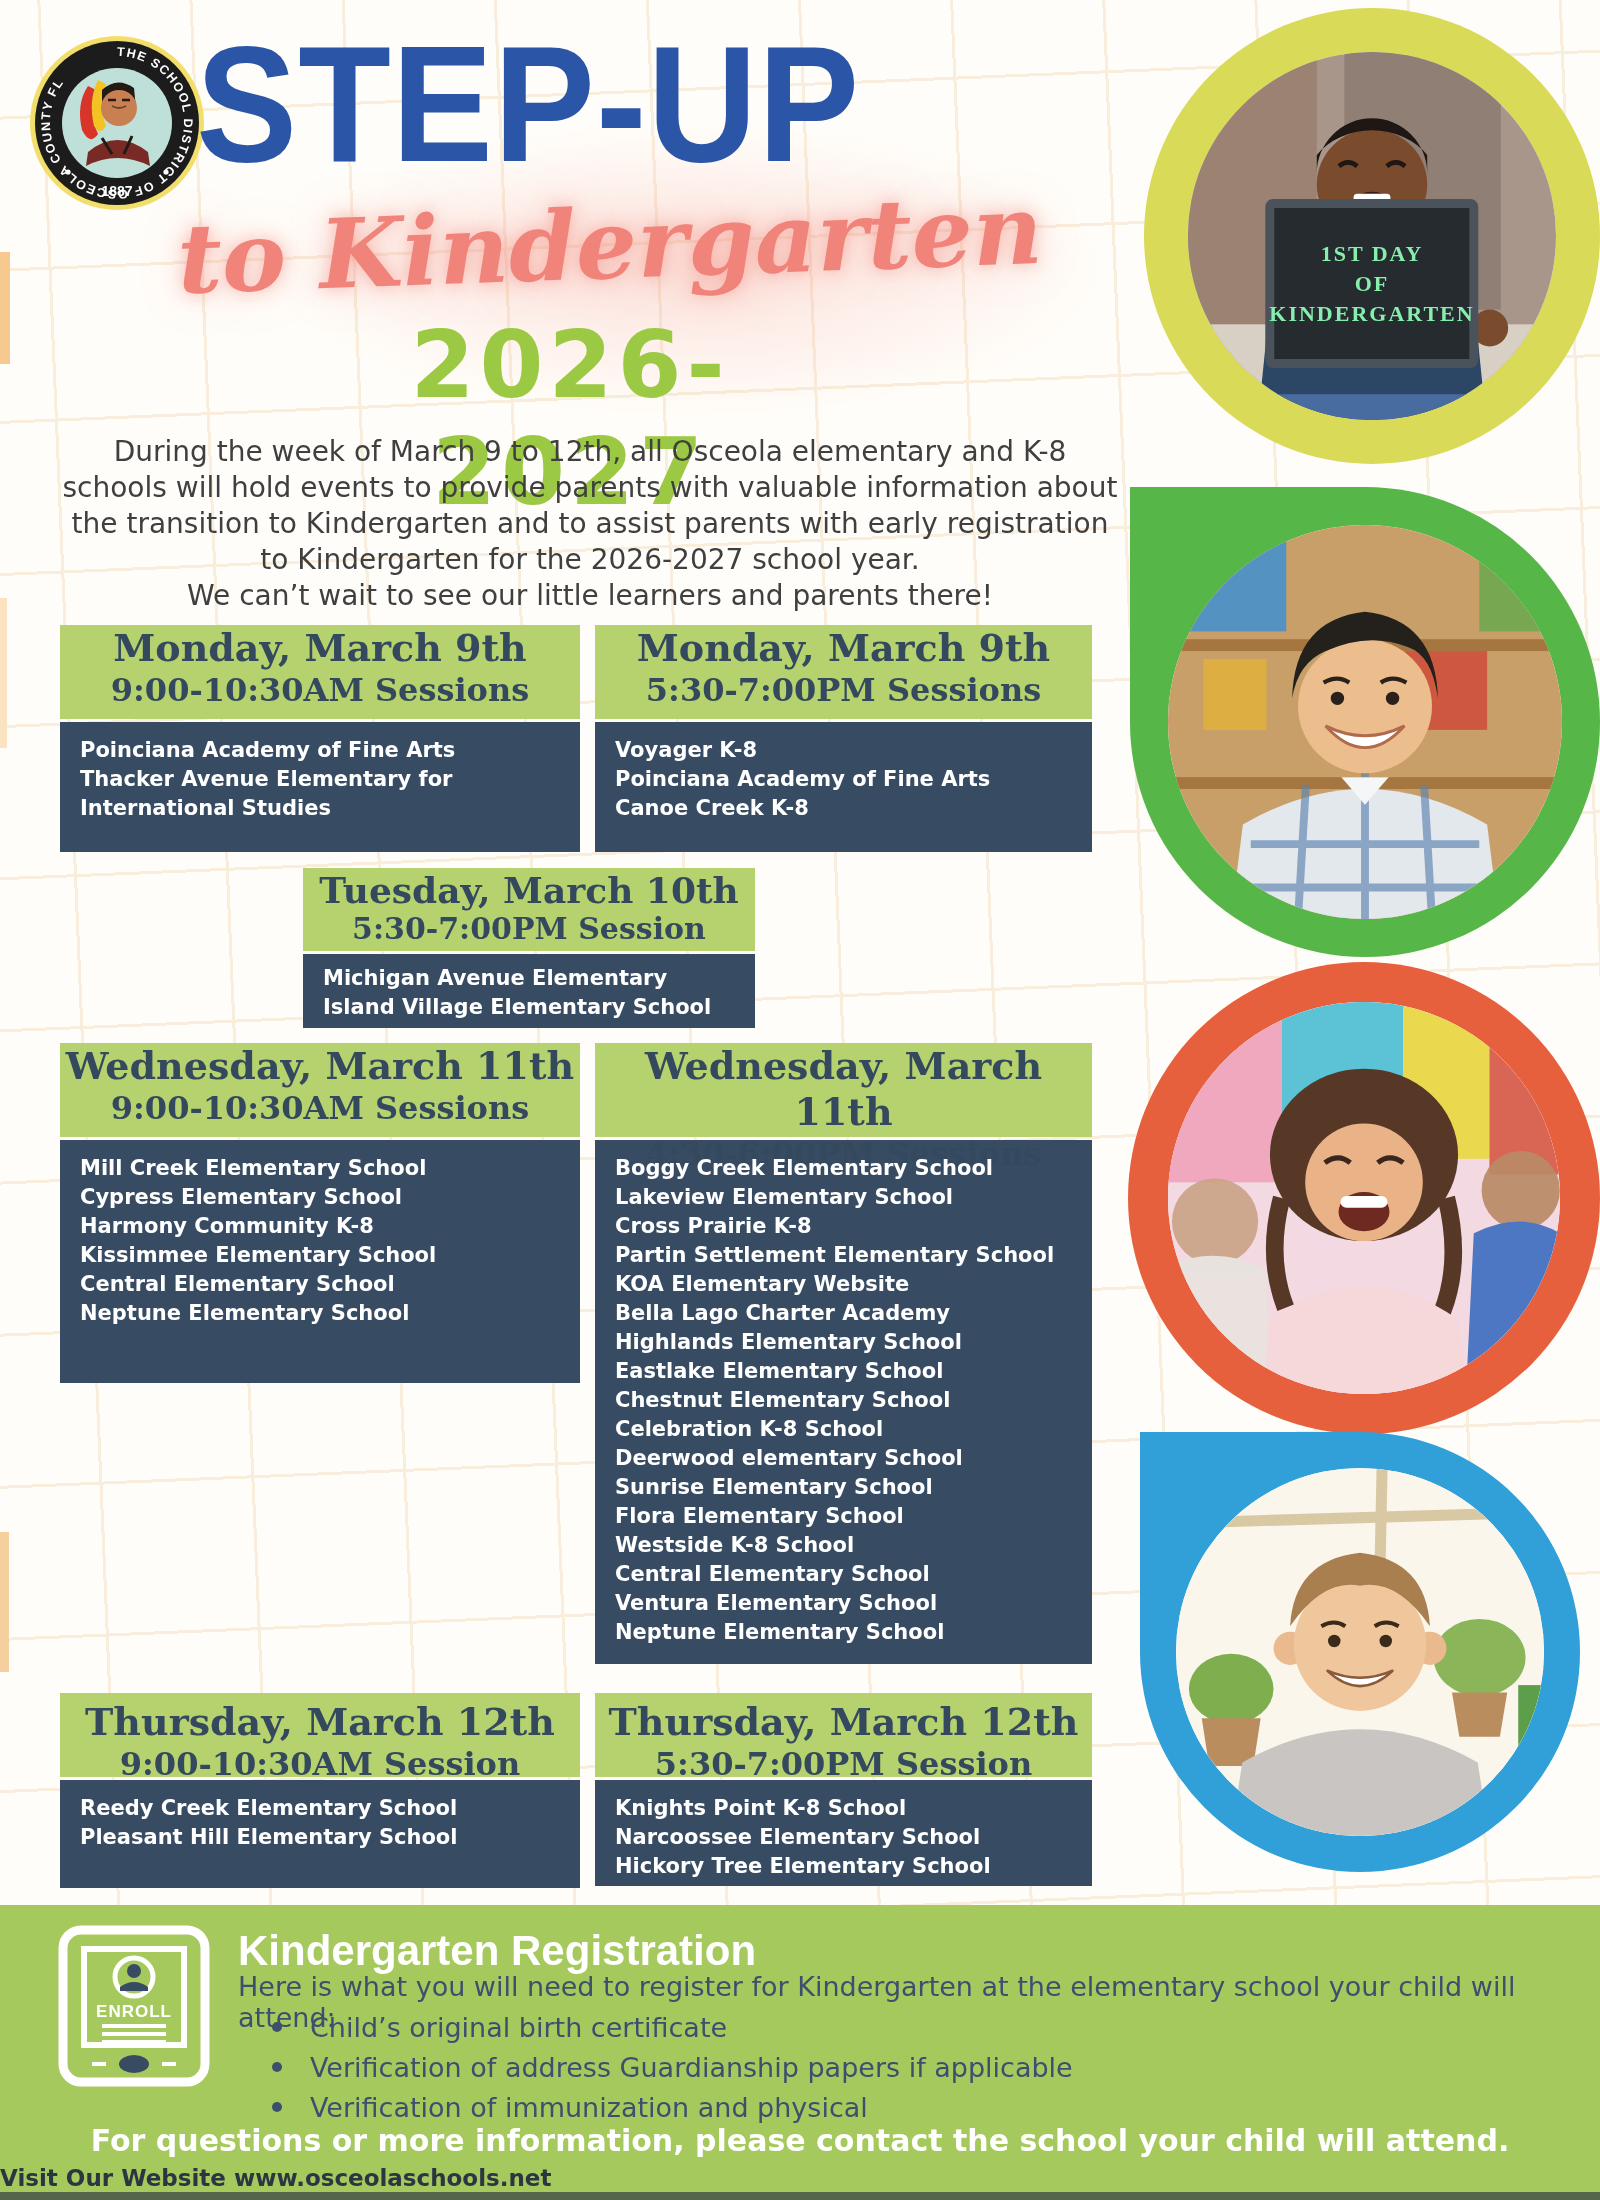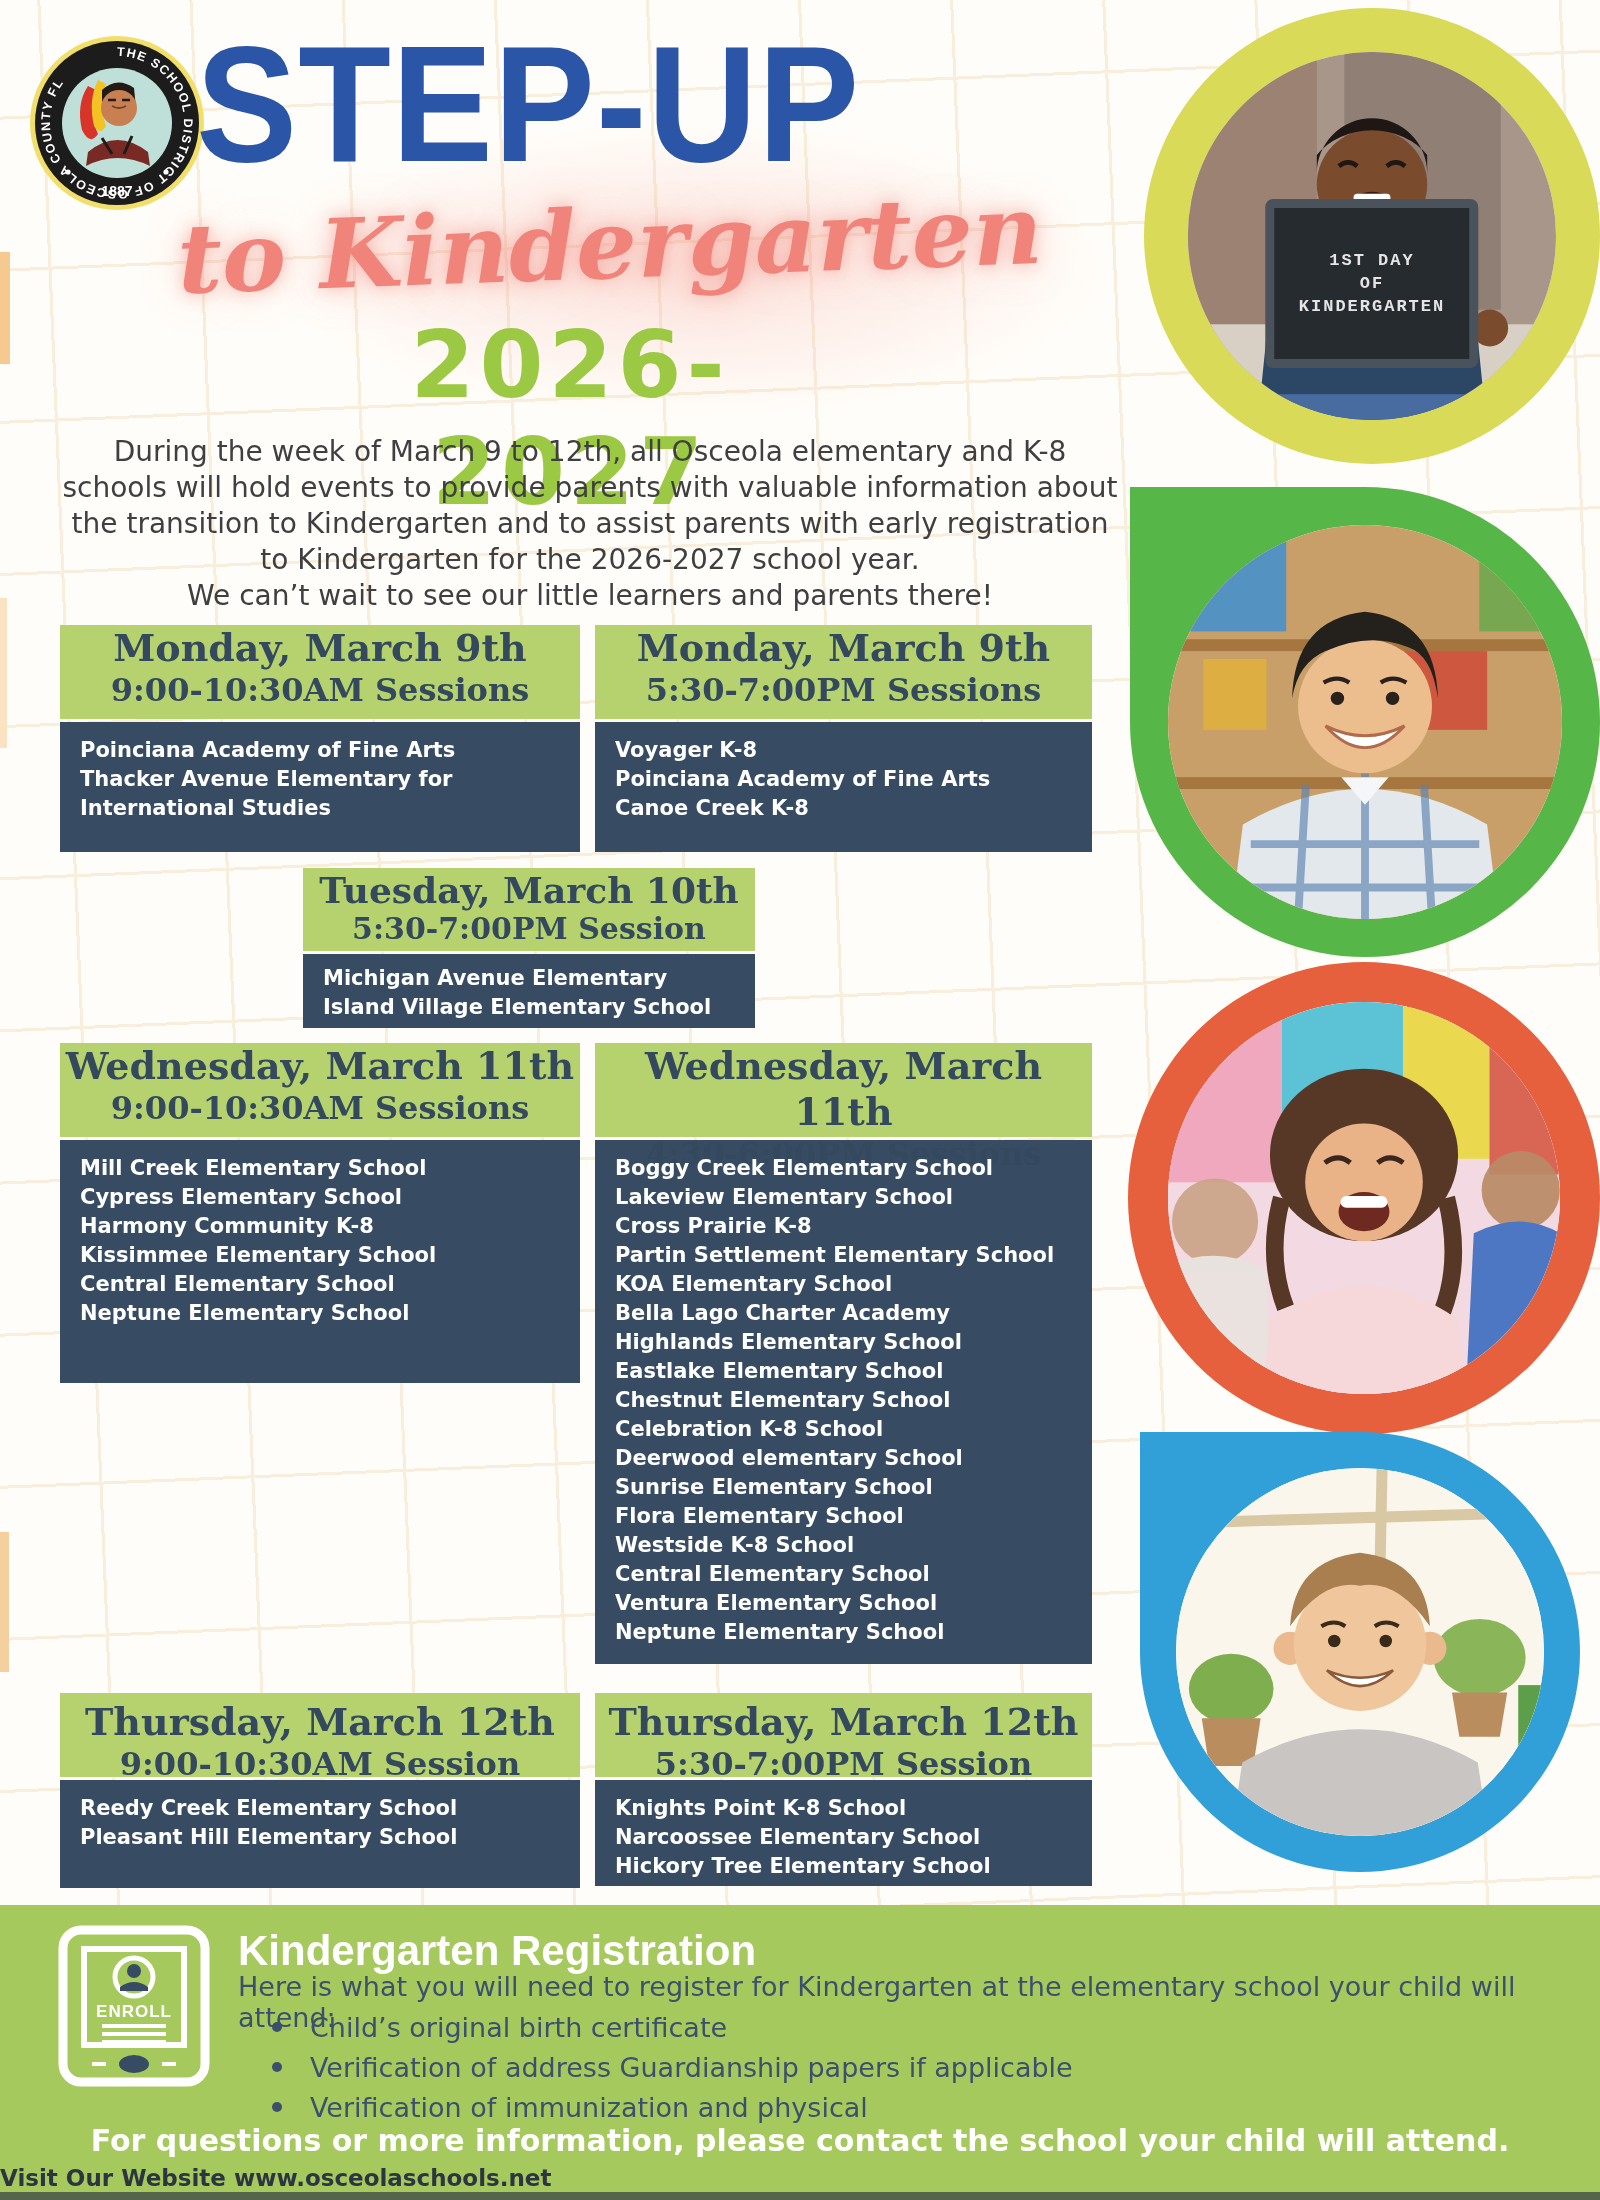--- a/index.html
+++ b/index.html
@@ -113,21 +113,21 @@
   .f-contact { position: absolute; left: 0; top: 218px; width: 1600px; text-align: center; font-size: 30px; font-weight: bold; color: #ffffff; font-family: "DejaVu Sans", sans-serif; }
   .f-site { position: absolute; left: 0; top: 260px; width: 1600px; text-align: left; font-size: 23px; font-weight: bold; color: #2c3642; font-family: "DejaVu Sans", sans-serif; }
 
   .board {
     position: absolute; left: 50%; top: 40%; width: 58%; height: 46%;
     transform: translateX(-50%);
     background: #262b30; border: 9px solid #4a525b; border-radius: 8px;
     display: flex; flex-direction: column; justify-content: center; align-items: center;
     gap: 4px;
   }
-  .board-line { color: #e5e5e5; font-family: Liberation Mono, monospace; font-size: 17px; letter-spacing: 2px; font-weight: bold; }
+  .board-line { color: #86efac; font-family: Liberation Serif, serif; font-size: 22px; letter-spacing: 2px; font-weight: bold; }
 </style>
 </head>
 <body>
 
 <div class="page">
   <div class="grid-bg"></div>
   <div class="glow"></div>
   <div class="edge-acc acc1"></div>
   <div class="edge-acc acc2"></div>
   <div class="edge-acc acc3"></div>
@@ -221,21 +221,21 @@
   <div class="session sess-4">
     <div class="session-header">
       <div class="d1">Wednesday, March 11th</div>
       <div class="d2">4:30-6:00PM Sessions</div>
     </div>
     <div class="session-body">
         <div class="school">Boggy Creek Elementary School</div>
         <div class="school">Lakeview Elementary School</div>
         <div class="school">Cross Prairie K-8</div>
         <div class="school">Partin Settlement Elementary School</div>
-        <div class="school">KOA Elementary School</div>
+        <div class="school">KOA Elementary Website</div>
         <div class="school">Bella Lago Charter Academy</div>
         <div class="school">Highlands Elementary School</div>
         <div class="school">Eastlake Elementary School</div>
         <div class="school">Chestnut Elementary School</div>
         <div class="school">Celebration K-8 School</div>
         <div class="school">Deerwood elementary School</div>
         <div class="school">Sunrise Elementary School</div>
         <div class="school">Flora Elementary School</div>
         <div class="school">Westside K-8 School</div>
         <div class="school">Central Elementary School</div>

